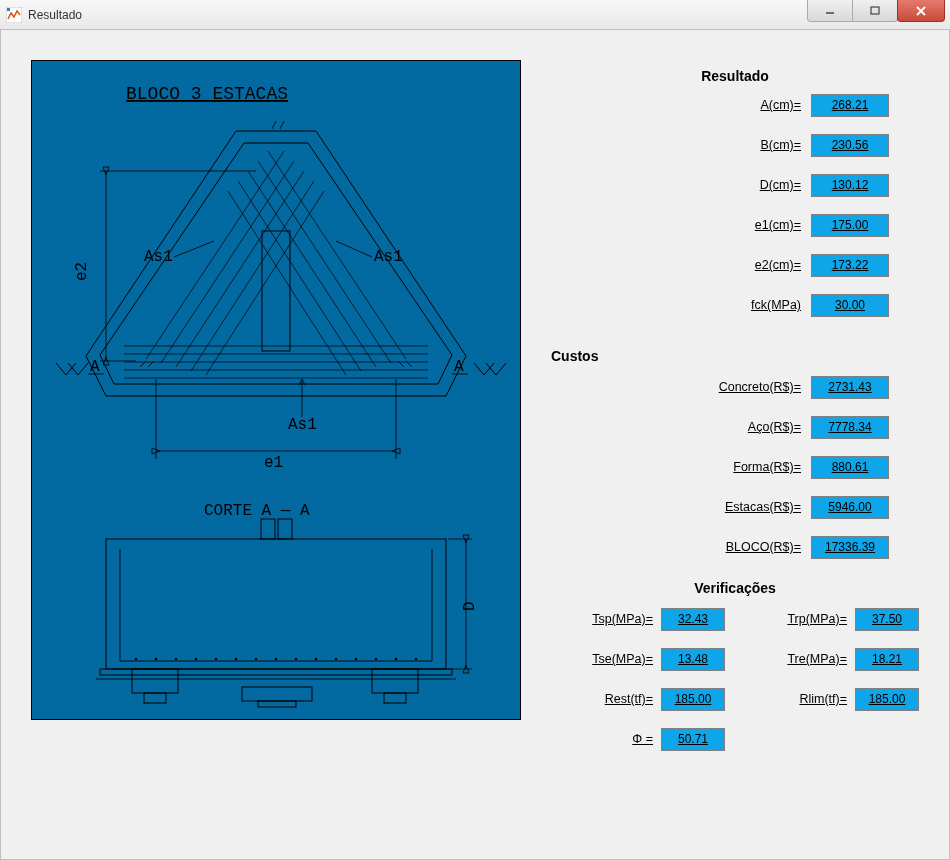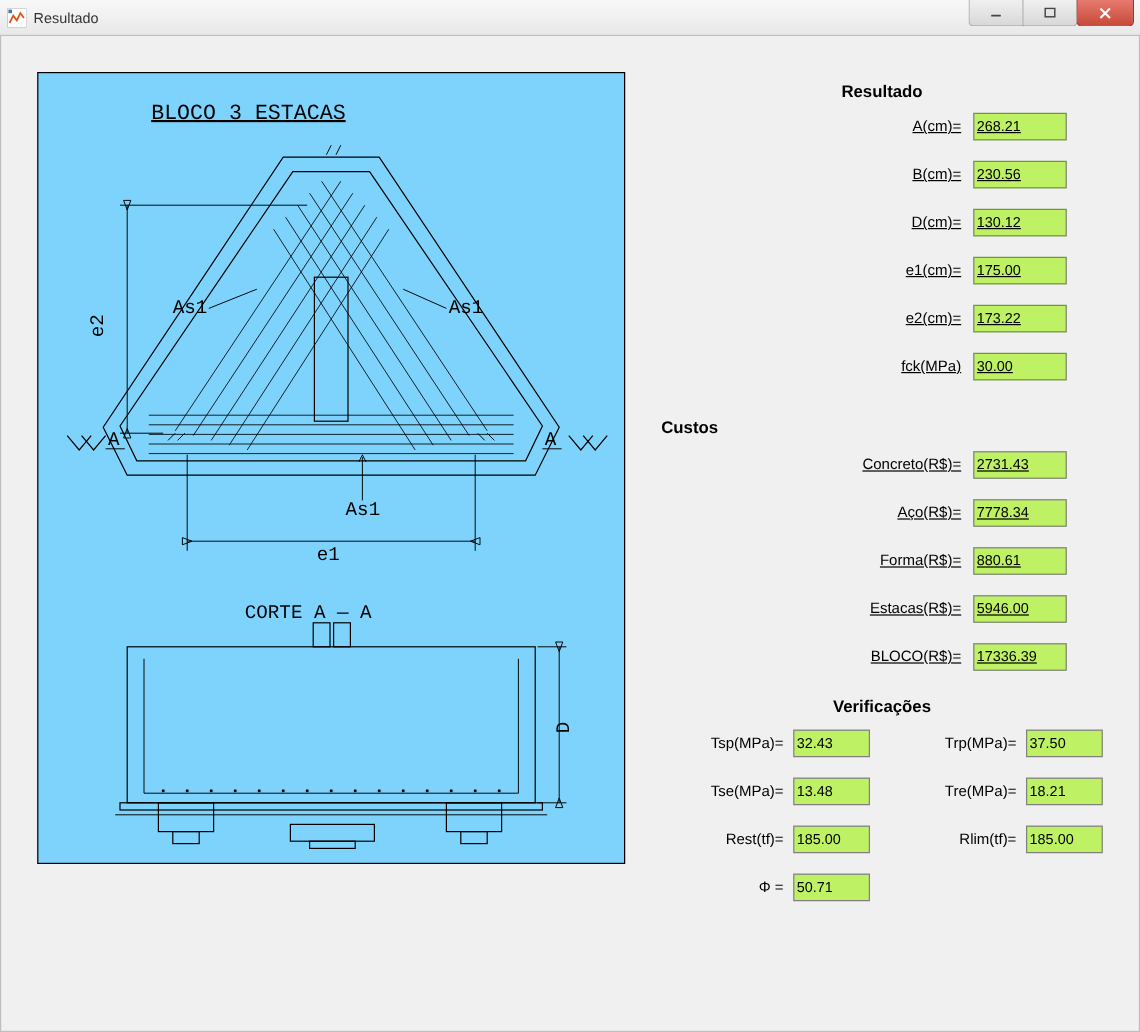--- a/index.html
+++ b/index.html
@@ -79,21 +79,21 @@
       border-top: none;
     }
     .diagram-panel {
       width: 540px;
       padding: 30px 20px 20px 30px;
     }
     .diagram-box {
       border: 1px solid #000;
       width: 490px;
       height: 660px;
-      background: #7dd3fc;
+      background: #0369a1;
       display: flex;
       flex-direction: column;
       align-items: center;
       font-family: "Courier New", monospace;
       padding-top: 10px;
     }
     
     .results-panel {
       flex: 1;
       padding: 30px 30px 20px 10px;
@@ -115,38 +115,39 @@
     }
     .result-label {
       text-align: right;
       margin-right: 10px;
       font-size: 12.5px;
     }
     .result-input {
       width: 78px;
       height: 23px;
       border: 1px solid #808080;
-      background: #bef264;
-      text-align: left;
+      background: #0ea5e9;
+      text-align: center;
       font-size: 12px;
       font-family: inherit;
       padding: 2px;
     }
     
     .results-single {
       width: 250px;
       margin-left: auto;
       margin-right: 30px;
       text-decoration: underline;
     }
     
     .verif-grid {
       display: grid;
       grid-template-columns: 1fr 1fr;
       column-gap: 20px;
+      text-decoration: underline;
     }
     .verif-row {
       display: flex;
       align-items: center;
       justify-content: flex-end;
       margin-bottom: 14px;
       height: 26px;
     }
     .verif-row .result-label { margin-right: 8px; }
     .verif-row .result-input { width: 64px; }

